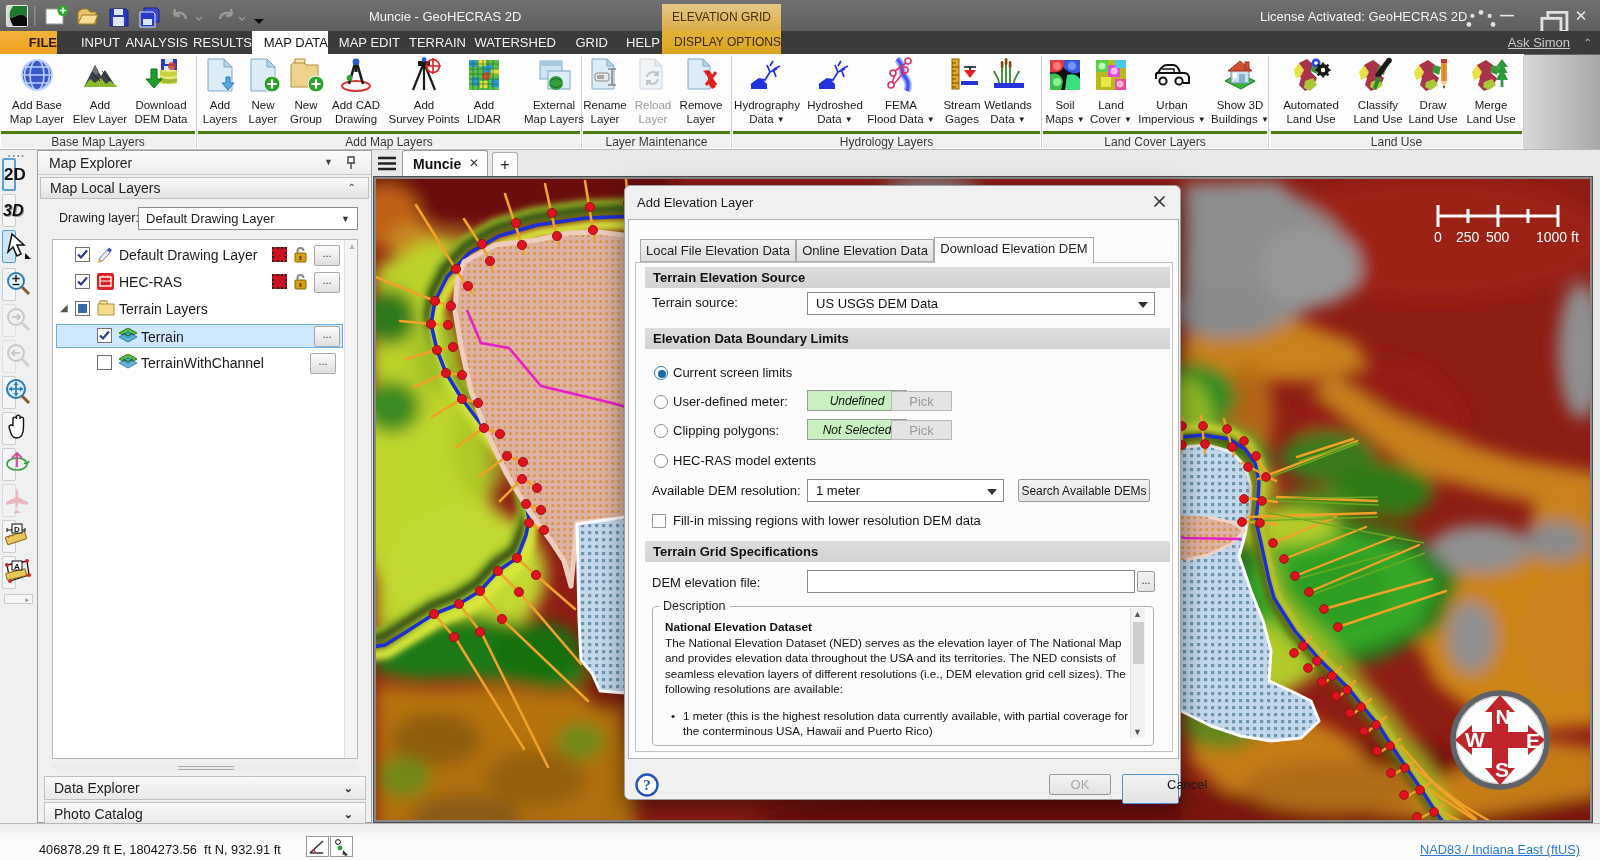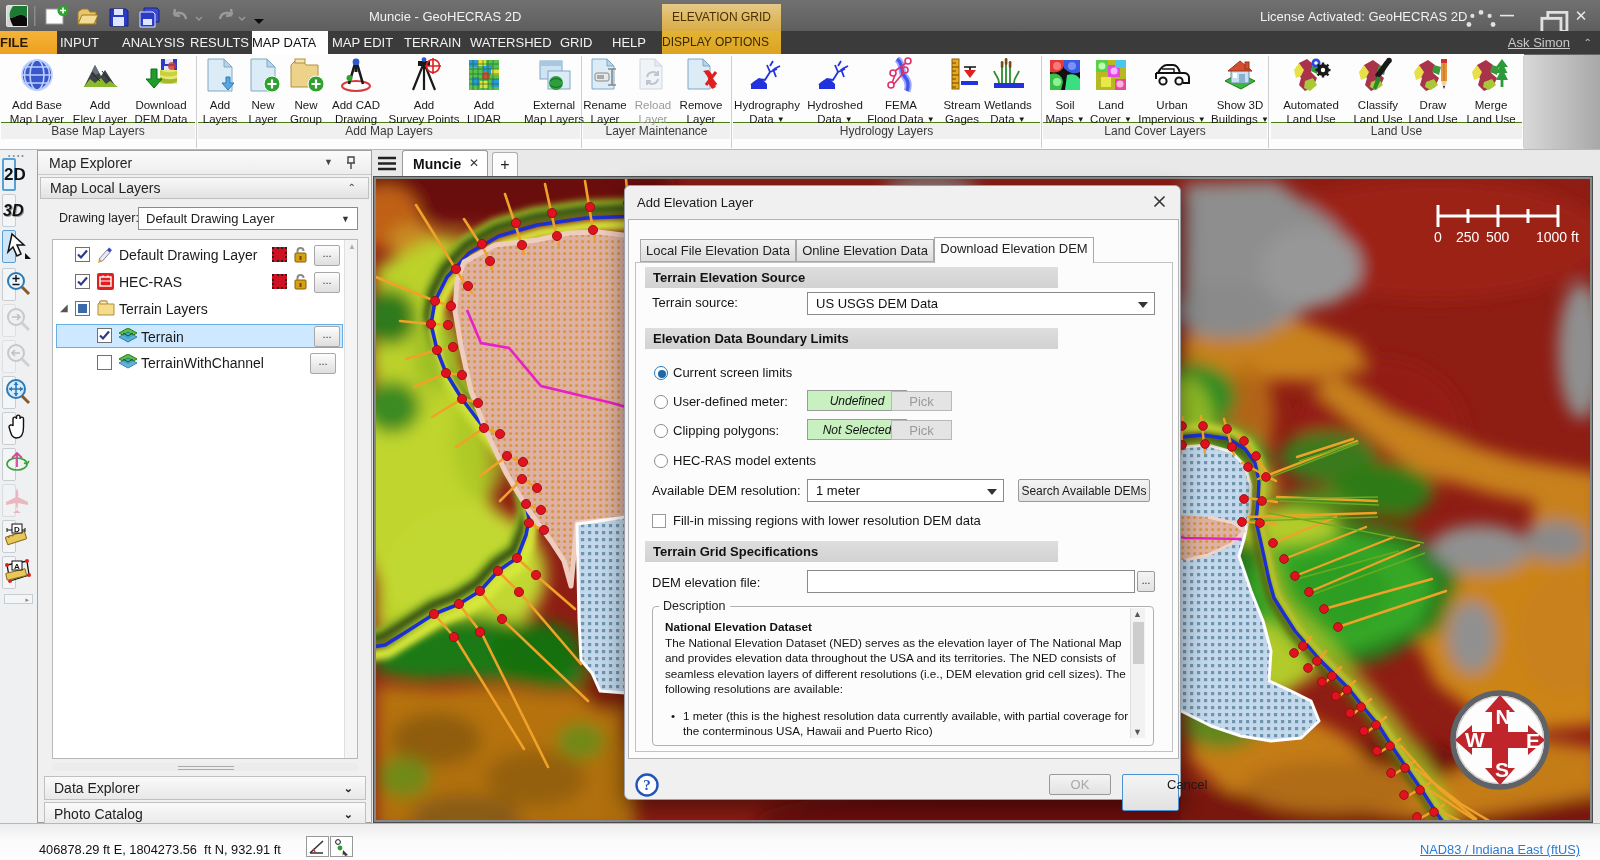--- a/index.html
+++ b/index.html
@@ -7,25 +7,25 @@
 body { position:relative; background:#e8e8e8; }
 
 #titlebar { position:absolute; left:0; top:0; width:1600px; height:31px; background:linear-gradient(#717171,#5e5e5e); color:#fff;padding-left:36px; }
 #titlebar .ttl { position:absolute; left:369px; top:9px; font-size:13px; color:#f2f2f2; }
 #titlebar .lic { position:absolute; left:1260px; top:9px; font-size:13px; color:#f2f2f2; }
 .winbtn { position:absolute; top:0; width:34px; height:31px; color:#e8e8e8; font-size:14px; text-align:center; line-height:31px;}
 
 .qat { position:absolute; top:4px; }
 
 #menubar { position:absolute; left:0; top:31px; width:1600px; height:23px; background:#3b3b3b; }
-.mtab { position:absolute; top:0; height:35px; line-height:23px; font-size:13px; color:#f2f2f2; text-align:left; }
+.mtab { position:absolute; top:0; height:35px; line-height:23px; font-size:13px; color:#f2f2f2; text-align:right; }
 
 #ribbon { position:absolute; left:0; top:54px; width:1600px; height:96px; background:#fdfdfd; border-bottom:1px solid #b8b8b8;}
 .rgroup { position:absolute; top:0; height:95px; }
-.rgroup .glabel { position:absolute; left:1px; right:1px; bottom:10px; height:17px; background:#f0f0f0; color:#3a3a3a; font-size:12px; text-align:center; line-height:16px; border-top:1px solid #4d7c0f;}
+.rgroup .glabel { position:absolute; left:1px; right:1px; bottom:1px; height:17px; background:#f0f0f0; color:#3a3a3a; font-size:12px; text-align:center; line-height:16px; border-top:3px solid #4d7c0f;}
 .gsep { position:absolute; top:2px; bottom:1px; width:1px; background:#cfcfcf; }
 .rbtn { position:absolute; top:3px; width:62px; text-align:center; }
 .rbtn .ric { height:36px; margin-bottom:1px;}
 .rbtn .rlb { font-size:11.5px; line-height:14px; color:#1a1a1a; white-space:nowrap; }
 .rbtn .rlb.gray { color:#9a9a9a; }
 .caret { font-size:8px; vertical-align:1px;}
 
 #lefttools { position:absolute; left:0; top:150px; width:37px; height:673px; background:#eef0f1; }
 .ltbtn { position:absolute; left:2px; width:14px; height:33px; background:#f4f5f6; border:1px solid #c8cdd2; border-radius:2px;}
 #explorer { position:absolute; left:37px; top:150px; width:335px; height:673px; background:#f0f0f0; border:1px solid #a0a0a0; }
@@ -34,21 +34,21 @@
 .trow .cb { position:absolute; top:2px; }
 .trow .ticon { position:absolute; top:1px; }
 .trow .tlbl { position:absolute; top:2px; font-size:14px; color:#1a1a1a; }
 .redsq { position:absolute; top:2px; width:15px; height:15px; background:#cc1122; border:2.5px dotted #222; }
 .dots { position:absolute; top:0; width:26px; height:21px; background:linear-gradient(#fdfdfd,#dedede); border:1px solid #a8a8a8; border-radius:2px; text-align:center; font-size:11px; color:#333; line-height:14px; }
 #mapwrap { position:absolute; left:374px; top:177px; width:1218px; height:645px; border:2px solid #888; outline:1px solid #4d4d4d; background:#8f1f1a;}
 
 #dlg { position:absolute; left:624px; top:185px; width:557px; height:615px; background:#f0f0f0; border:1px solid #9aa0a6; border-radius:6px; box-shadow:0 8px 24px rgba(0,0,0,.45); }
 .dtab { position:absolute; top:53px; height:23px; background:linear-gradient(#f2f2f2,#dcdcdc); border:1px solid #a8a8a8; text-align:center; font-size:13px; color:#222; line-height:22px; }
 .dtab.active { top:51px; height:26px; background:#fcfcfc; border-bottom:none; z-index:3; }
-.dsec { position:absolute; left:20px; width:413px; height:21px; background:linear-gradient(#dedede,#d2d2d2); font-size:13px; font-weight:bold; color:#111; line-height:21px; padding-left:8px; }
+.dsec { position:absolute; left:20px; width:525px; height:21px; background:linear-gradient(#dedede,#d2d2d2); font-size:13px; font-weight:bold; color:#111; line-height:21px; padding-left:8px; }
 .dlbl { position:absolute; font-size:13px; color:#151515; }
 .dcombo { position:absolute; height:23px; background:#fff; border:1px solid #8a8a8a; }
 .dcombo span { position:absolute; left:8px; top:3px; font-size:13px; color:#111; }
 .dcombo i { position:absolute; right:6px; top:9px; width:0; height:0; border-left:5px solid transparent; border-right:5px solid transparent; border-top:6px solid #333; }
 .dradio { position:absolute; width:14px; height:14px; border-radius:50%; background:#fff; border:1px solid #8a8a8a; }
 .dradio.on { border-color:#2a7ab8; }
 .dradio.on::after { content:""; position:absolute; left:3px; top:3px; width:8px; height:8px; border-radius:50%; background:#1a6aaa; }
 .gbox { position:absolute; width:100px; height:21px; background:#c8f0c0; border:1px solid #9a9a9a; white-space:nowrap; font-size:12px; font-style:italic; color:#111; text-align:center; line-height:20px; }
 .pickbtn { position:absolute; width:61px; height:20px; background:#e4e4e4; border:1px solid #b8b8b8; font-size:13px; color:#9a9a9a; text-align:center; line-height:19px; }
 .dbtn { position:absolute; background:linear-gradient(#f4f4f4,#e2e2e2); border:1px solid #9a9a9a; border-radius:2px; font-size:13px; color:#1a1a1a; text-align:center; line-height:20px; }
@@ -1045,21 +1045,21 @@
     <div style="position:absolute;top:1px;left:2px;font-size:9px;color:#555;">▲</div>
     <div style="position:absolute;top:14px;left:2px;width:11px;height:42px;background:#cdcdcd;"></div>
     <div style="position:absolute;bottom:1px;left:2px;font-size:9px;color:#555;">▼</div>
   </div>
 
   <svg style="position:absolute;left:10px;top:587px" width="24" height="24" viewBox="0 0 24 24">
       <circle cx="12" cy="12" r="10.5" fill="#fff" stroke="#2255bb" stroke-width="2.4"></circle>
       <text x="12" y="17" text-anchor="middle" font-size="15" font-weight="bold" fill="#2255bb" font-family="Liberation Serif,serif">?</text>
     </svg>
   <div class="dbtn" style="left:424px;top:588px;width:62px;height:21px;color:#a8a8a8;">OK</div>
-  <div class="dbtn" style="left:497px;top:588px;width:57px;height:37px;border-color:#4d90d0;padding-left:44px;">Cancel</div>
+  <div class="dbtn" style="left:497px;top:588px;width:57px;height:30px;border-color:#4d90d0;padding-left:44px;">Cancel</div>
 </div>
 <div id="statusbar">
   <span style="position:absolute;left:39px;top:18px;font-size:12.8px;">406878.29 ft E, 1804273.56&nbsp; ft N, 932.91 ft</span>
   <div style="position:absolute;left:306px;top:12px;width:23px;height:21px;border:1px solid #999;background:#fff;">
     <svg width="20" height="20" viewBox="0 0 20 20">
         <path d="M3 16 L16 4 M3 16 h13" stroke="#333" stroke-width="1.6"></path>
         <path d="M8 16 a6 6 0 0 0 -2 -4" fill="none" stroke="#c03030" stroke-width="1.4"></path>
       </svg>
   </div>
   <div style="position:absolute;left:330px;top:12px;width:23px;height:21px;border:1px solid #999;background:#fff;">

